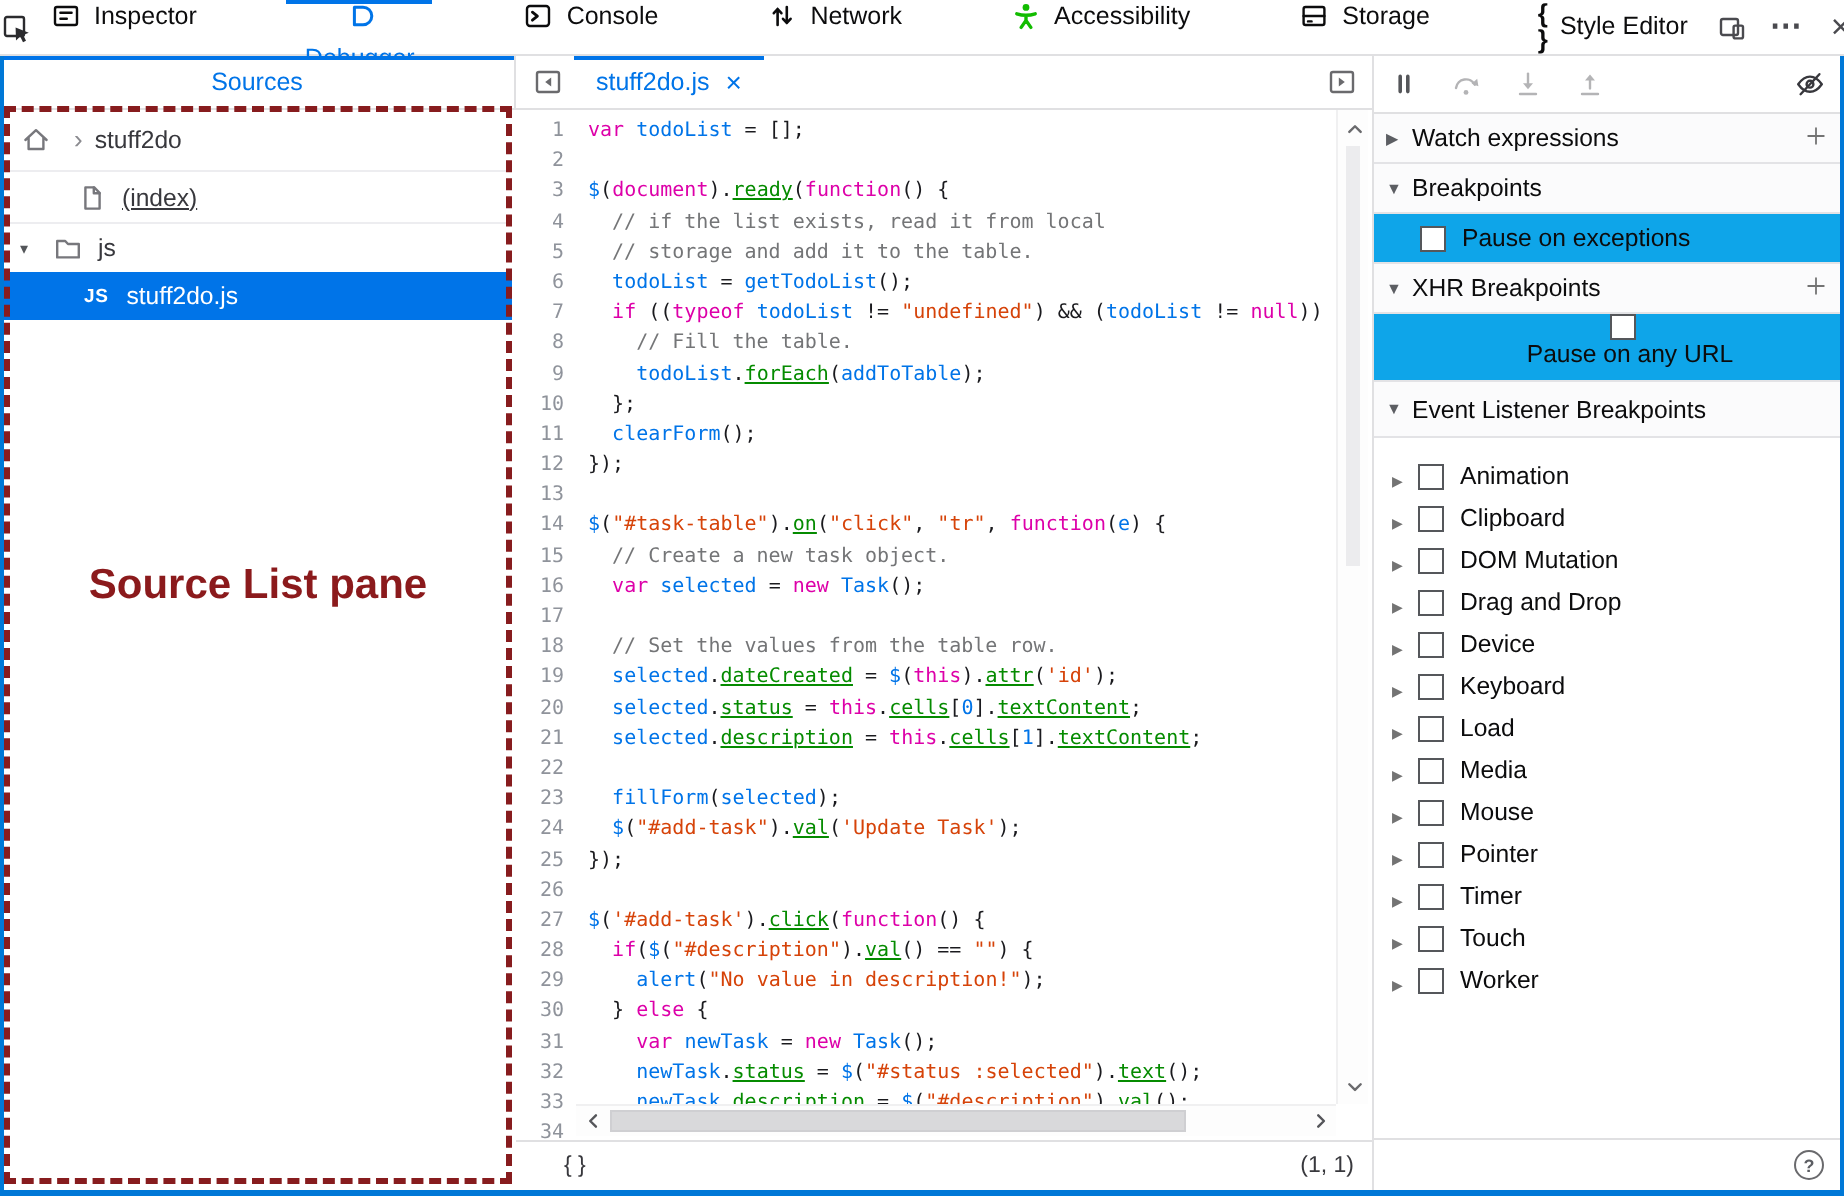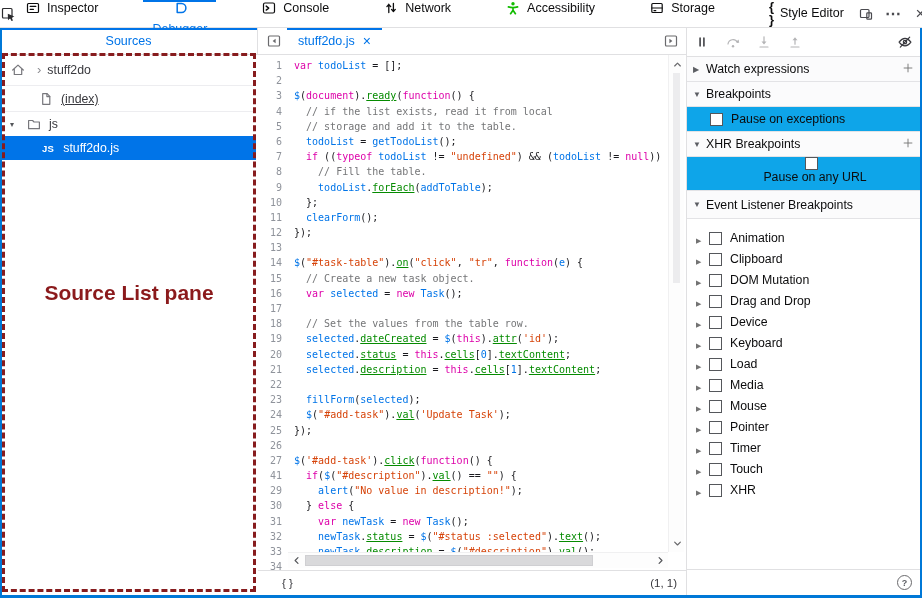--- a/index.html
+++ b/index.html
@@ -301,21 +301,21 @@
       <div>18</div>
       <div>19</div>
       <div>20</div>
       <div>21</div>
       <div>22</div>
       <div>23</div>
       <div>24</div>
       <div>25</div>
       <div>26</div>
       <div>27</div>
-      <div>41</div>
+      <div>28</div>
       <div>29</div>
       <div>30</div>
       <div>31</div>
       <div>32</div>
       <div>33</div>
       <div>34</div>
     </div>
   <div id="code"><div class="cl"><span class="tk-k">var</span><span class="tk-d"> </span><span class="tk-v">todoList</span><span class="tk-d"> = [];</span></div><div class="cl"></div><div class="cl"><span class="tk-v">$</span><span class="tk-d">(</span><span class="tk-k">document</span><span class="tk-d">).</span><span class="tk-p">ready</span><span class="tk-d">(</span><span class="tk-k">function</span><span class="tk-d">() {</span></div><div class="cl"><span class="tk-c">  // if the list exists, read it from local</span></div><div class="cl"><span class="tk-c">  // storage and add it to the table.</span></div><div class="cl"><span class="tk-d">  </span><span class="tk-v">todoList</span><span class="tk-d"> = </span><span class="tk-v">getTodoList</span><span class="tk-d">();</span></div><div class="cl"><span class="tk-d">  </span><span class="tk-k">if</span><span class="tk-d"> ((</span><span class="tk-k">typeof</span><span class="tk-d"> </span><span class="tk-v">todoList</span><span class="tk-d"> != </span><span class="tk-s">"undefined"</span><span class="tk-d">) &amp;&amp; (</span><span class="tk-v">todoList</span><span class="tk-d"> != </span><span class="tk-k">null</span><span class="tk-d">))</span></div><div class="cl"><span class="tk-c">    // Fill the table.</span></div><div class="cl"><span class="tk-d">    </span><span class="tk-v">todoList</span><span class="tk-d">.</span><span class="tk-p">forEach</span><span class="tk-d">(</span><span class="tk-v">addToTable</span><span class="tk-d">);</span></div><div class="cl"><span class="tk-d">  };</span></div><div class="cl"><span class="tk-d">  </span><span class="tk-v">clearForm</span><span class="tk-d">();</span></div><div class="cl"><span class="tk-d">});</span></div><div class="cl"></div><div class="cl"><span class="tk-v">$</span><span class="tk-d">(</span><span class="tk-s">"#task-table"</span><span class="tk-d">).</span><span class="tk-p">on</span><span class="tk-d">(</span><span class="tk-s">"click"</span><span class="tk-d">, </span><span class="tk-s">"tr"</span><span class="tk-d">, </span><span class="tk-k">function</span><span class="tk-d">(</span><span class="tk-v">e</span><span class="tk-d">) {</span></div><div class="cl"><span class="tk-c">  // Create a new task object.</span></div><div class="cl"><span class="tk-d">  </span><span class="tk-k">var</span><span class="tk-d"> </span><span class="tk-v">selected</span><span class="tk-d"> = </span><span class="tk-k">new</span><span class="tk-d"> </span><span class="tk-v">Task</span><span class="tk-d">();</span></div><div class="cl"></div><div class="cl"><span class="tk-c">  // Set the values from the table row.</span></div><div class="cl"><span class="tk-d">  </span><span class="tk-v">selected</span><span class="tk-d">.</span><span class="tk-p">dateCreated</span><span class="tk-d"> = </span><span class="tk-v">$</span><span class="tk-d">(</span><span class="tk-k">this</span><span class="tk-d">).</span><span class="tk-p">attr</span><span class="tk-d">(</span><span class="tk-s">'id'</span><span class="tk-d">);</span></div><div class="cl"><span class="tk-d">  </span><span class="tk-v">selected</span><span class="tk-d">.</span><span class="tk-p">status</span><span class="tk-d"> = </span><span class="tk-k">this</span><span class="tk-d">.</span><span class="tk-p">cells</span><span class="tk-d">[</span><span class="tk-n">0</span><span class="tk-d">].</span><span class="tk-p">textContent</span><span class="tk-d">;</span></div><div class="cl"><span class="tk-d">  </span><span class="tk-v">selected</span><span class="tk-d">.</span><span class="tk-p">description</span><span class="tk-d"> = </span><span class="tk-k">this</span><span class="tk-d">.</span><span class="tk-p">cells</span><span class="tk-d">[</span><span class="tk-n">1</span><span class="tk-d">].</span><span class="tk-p">textContent</span><span class="tk-d">;</span></div><div class="cl"></div><div class="cl"><span class="tk-d">  </span><span class="tk-v">fillForm</span><span class="tk-d">(</span><span class="tk-v">selected</span><span class="tk-d">);</span></div><div class="cl"><span class="tk-d">  </span><span class="tk-v">$</span><span class="tk-d">(</span><span class="tk-s">"#add-task"</span><span class="tk-d">).</span><span class="tk-p">val</span><span class="tk-d">(</span><span class="tk-s">'Update Task'</span><span class="tk-d">);</span></div><div class="cl"><span class="tk-d">});</span></div><div class="cl"></div><div class="cl"><span class="tk-v">$</span><span class="tk-d">(</span><span class="tk-s">'#add-task'</span><span class="tk-d">).</span><span class="tk-p">click</span><span class="tk-d">(</span><span class="tk-k">function</span><span class="tk-d">() {</span></div><div class="cl"><span class="tk-d">  </span><span class="tk-k">if</span><span class="tk-d">(</span><span class="tk-v">$</span><span class="tk-d">(</span><span class="tk-s">"#description"</span><span class="tk-d">).</span><span class="tk-p">val</span><span class="tk-d">() == </span><span class="tk-s">""</span><span class="tk-d">) {</span></div><div class="cl"><span class="tk-d">    </span><span class="tk-v">alert</span><span class="tk-d">(</span><span class="tk-s">"No value in description!"</span><span class="tk-d">);</span></div><div class="cl"><span class="tk-d">  } </span><span class="tk-k">else</span><span class="tk-d"> {</span></div><div class="cl"><span class="tk-d">    </span><span class="tk-k">var</span><span class="tk-d"> </span><span class="tk-v">newTask</span><span class="tk-d"> = </span><span class="tk-k">new</span><span class="tk-d"> </span><span class="tk-v">Task</span><span class="tk-d">();</span></div><div class="cl"><span class="tk-d">    </span><span class="tk-v">newTask</span><span class="tk-d">.</span><span class="tk-p">status</span><span class="tk-d"> = </span><span class="tk-v">$</span><span class="tk-d">(</span><span class="tk-s">"#status :selected"</span><span class="tk-d">).</span><span class="tk-p">text</span><span class="tk-d">();</span></div><div class="cl"><span class="tk-d">    </span><span class="tk-v">newTask</span><span class="tk-d">.</span><span class="tk-p">description</span><span class="tk-d"> = </span><span class="tk-v">$</span><span class="tk-d">(</span><span class="tk-s">"#description"</span><span class="tk-d">).</span><span class="tk-p">val</span><span class="tk-d">();</span></div></div>
 
   <div class="vscroll">
@@ -494,21 +494,21 @@
           <span>Timer</span>
         </div>
         <div class="rp-event">
           <span class="tri">▶</span>
           <span class="cbx"></span>
           <span>Touch</span>
         </div>
         <div class="rp-event">
           <span class="tri">▶</span>
           <span class="cbx"></span>
-          <span>XHR</span>
+          <span>Worker</span>
         </div>
       </div>
     <div class="rp-footer">
       <span class="help-circle">?</span>
     </div>
   </div>
 
   <div class="wb wb-l"></div>
   <div class="wb wb-r"></div>
   <div class="wb wb-b"></div>

